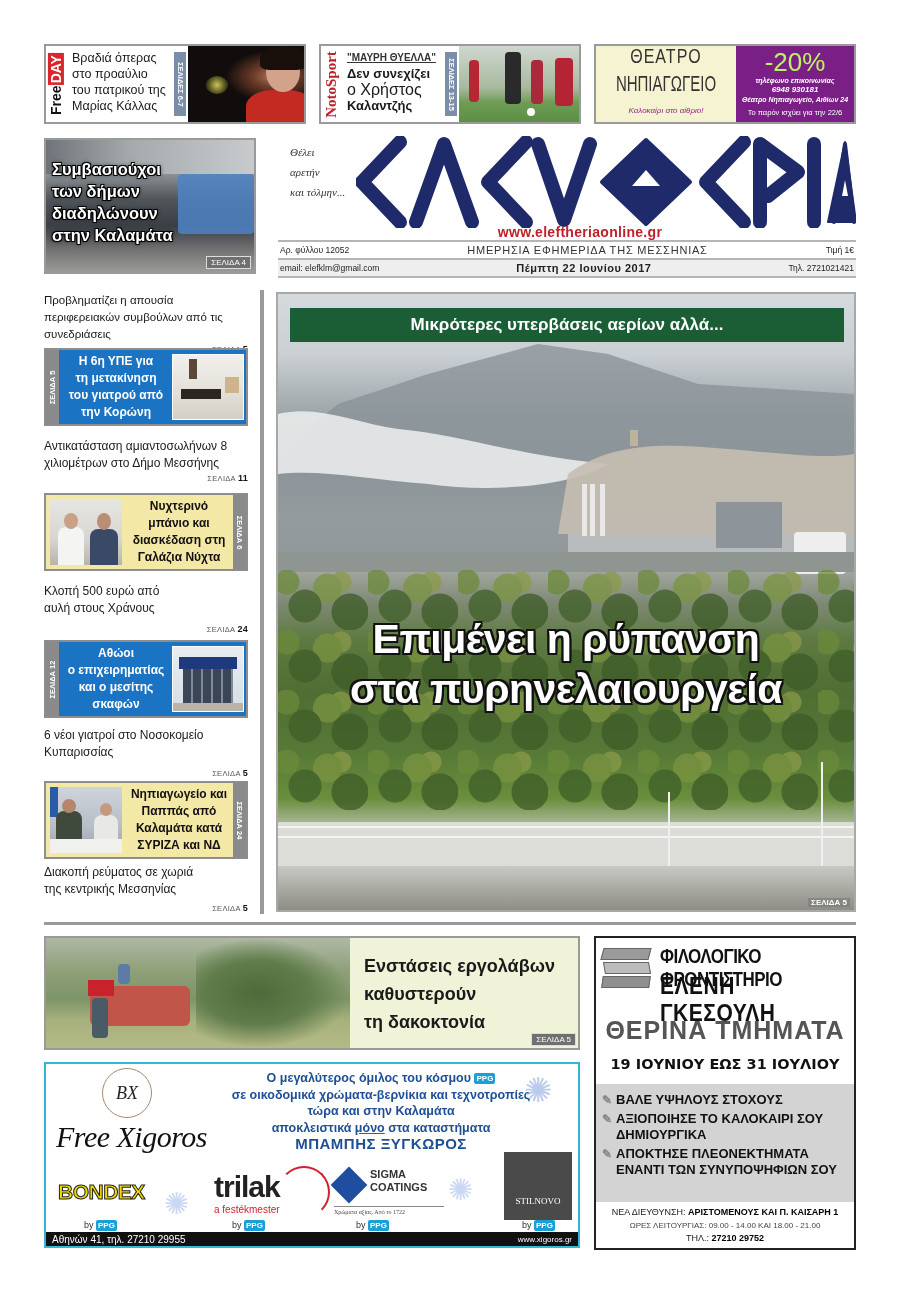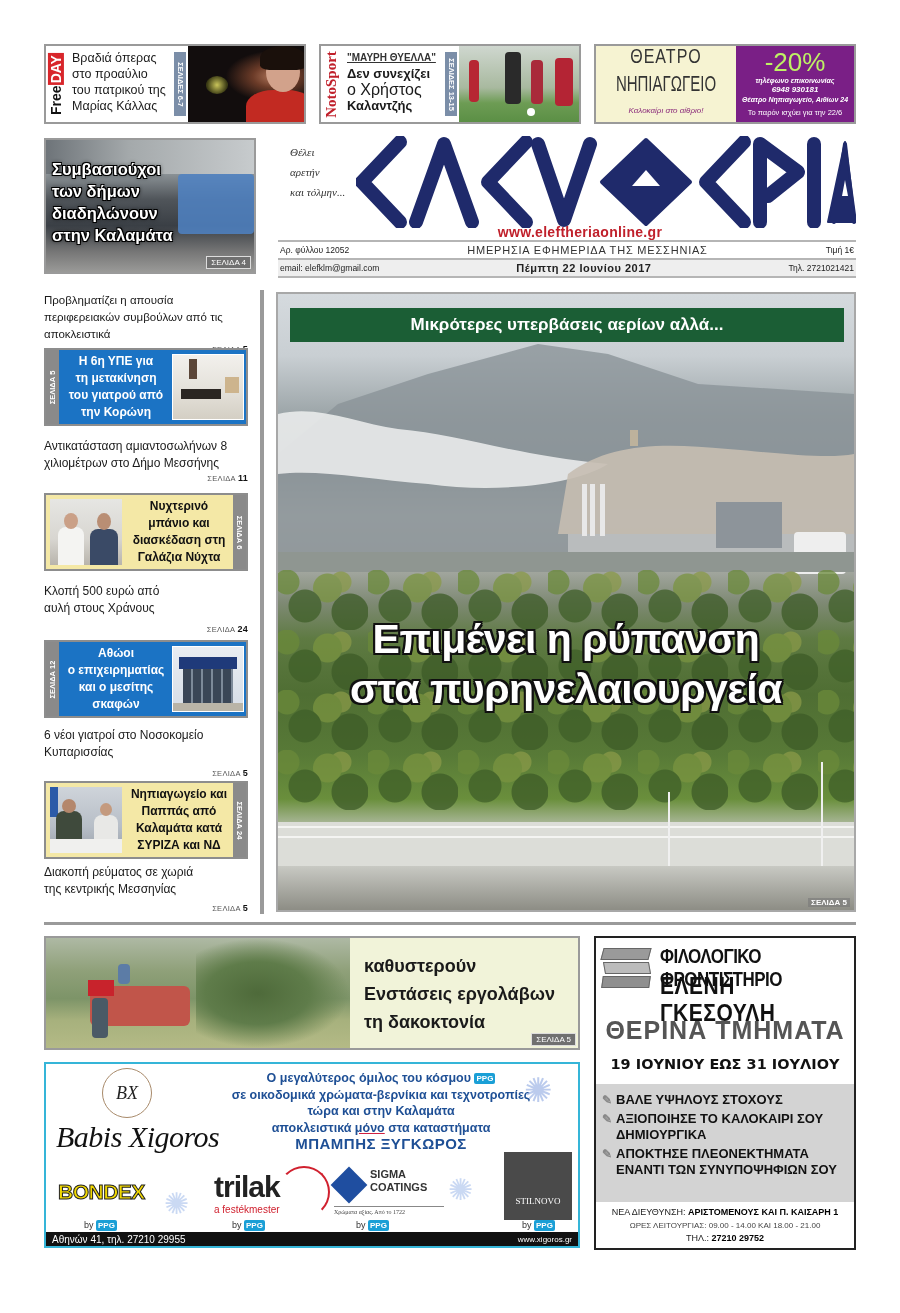--- a/index.html
+++ b/index.html
@@ -202,21 +202,21 @@
     <div>των δήμων</div>
     <div>διαδηλώνουν</div>
     <div>στην Καλαμάτα</div>
   </div>
   <div class="page-tag" style="right:3px;bottom:3px;">ΣΕΛΙΔΑ 4</div>
 </div>
 
 <div id="rail-divider" class="abs"></div>
 
 <div class="rail-story" style="top:292px;">
-  <div style="font-size:11.5px;">Προβληματίζει η απουσία περιφερειακών συμβούλων από τις αποκλειστικά</div>
+  <div style="font-size:11.5px;">Προβληματίζει η απουσία περιφερειακών συμβούλων από τις συνεδριάσεις</div>
   <span class="pg"><span>ΣΕΛΙΔΑ</span> <b>5</b></span>
 </div>
 
 <div class="rail-box blue" style="top:348px;">
   <div class="side-tag" style="left:0;">
       <span style="transform:rotate(-90deg);">ΣΕΛΙΔΑ 5</span>
     </div>
   <div class="txt" style="left:14px;width:112px;">
     <div>
         <div>Η 6η ΥΠΕ για</div>
@@ -351,22 +351,22 @@
 <div id="dako" class="abs">
   <div class="photo" style="left:0;top:0;width:304px;height:110px;background:linear-gradient(180deg,#aeb9a4 0%,#8fa079 30%,#7d9468 55%,#a7b17d 75%,#b4ba86 100%);">
     <div style="position:absolute;left:150px;top:0;width:154px;height:110px;background:radial-gradient(ellipse at 40% 50%,#4e6a3a 0%,#5f7c4a 40%,transparent 70%);"></div>
     <div style="position:absolute;left:44px;top:48px;width:100px;height:40px;background:#c1554a;border-radius:6px;"></div>
     <div style="position:absolute;left:42px;top:42px;width:26px;height:16px;background:#c8232c;"></div>
     <div style="position:absolute;left:46px;top:60px;width:16px;height:40px;background:#4a5a66;border-radius:4px;"></div>
     <div style="position:absolute;left:72px;top:26px;width:12px;height:20px;background:#5c7ca6;border-radius:4px;"></div>
   </div>
   <div class="txtpanel">
     <div class="txt">
+      <div>Ενστάσεις εργολάβων</div>
       <div>καθυστερούν</div>
-      <div>Ενστάσεις εργολάβων</div>
       <div>τη δακοκτονία</div>
     </div>
     <div class="page-tag" style="right:2px;bottom:2px;">ΣΕΛΙΔΑ 5</div>
   </div>
 </div>
 
 <div id="phil-ad" class="abs">
   <div style="position:absolute;left:6px;top:10px;width:52px;height:50px;">
     <div style="position:absolute;left:0;top:0;width:48px;height:12px;background:#9a9a9a;transform:skewX(-15deg);border:1px solid #666;"></div>
     <div style="position:absolute;left:2px;top:14px;width:46px;height:12px;background:#bcbcbc;transform:skewX(10deg);border:1px solid #666;"></div>
@@ -393,21 +393,21 @@
   <div class="foot">
     <div><span>ΝΕΑ ΔΙΕΥΘΥΝΣΗ:</span> <b>ΑΡΙΣΤΟΜΕΝΟΥΣ ΚΑΙ Π. ΚΑΙΣΑΡΗ 1</b></div>
     <div style="font-size:8px;color:#444;">ΩΡΕΣ ΛΕΙΤΟΥΡΓΙΑΣ: 09.00 - 14.00 ΚΑΙ 18.00 - 21.00</div>
     <div><span>ΤΗΛ.:</span> <b>27210 29752</b></div>
   </div>
 </div>
 
 <div id="ppg-ad" class="abs">
 
   <div style="position:absolute;left:56px;top:4px;width:50px;height:50px;border:1px solid #a88a6a;border-radius:50%;display:flex;align-items:center;justify-content:center;font-family:'Liberation Serif',serif;font-style:italic;font-size:18px;color:#222;">BX</div>
-  <div style="position:absolute;left:10px;top:56px;font-family:'Liberation Serif',serif;font-style:italic;font-size:30px;color:#111;letter-spacing:-0.5px;">Babis Xigoros</div>
+  <div style="position:absolute;left:10px;top:56px;font-family:'Liberation Serif',serif;font-style:italic;font-size:30px;color:#111;letter-spacing:-0.5px;">Free Xigoros</div>
 
   <div class="copy">
     <div><span>Ο μεγαλύτερος όμιλος του κόσμου</span> <span class="ppg-badge">PPG</span></div>
     <div>σε οικοδομικά χρώματα-βερνίκια και τεχνοτροπίες</div>
     <div>τώρα και στην Καλαμάτα</div>
     <div><span>αποκλειστικά</span> <span class="red-u">μόνο</span> <span>στα καταστήματα</span></div>
     <div class="name">ΜΠΑΜΠΗΣ ΞΥΓΚΩΡΟΣ</div>
   </div>
 
   <div style="position:absolute;left:478px;top:6px;font-size:34px;color:#9fb6e6;opacity:0.7;">✺</div>

